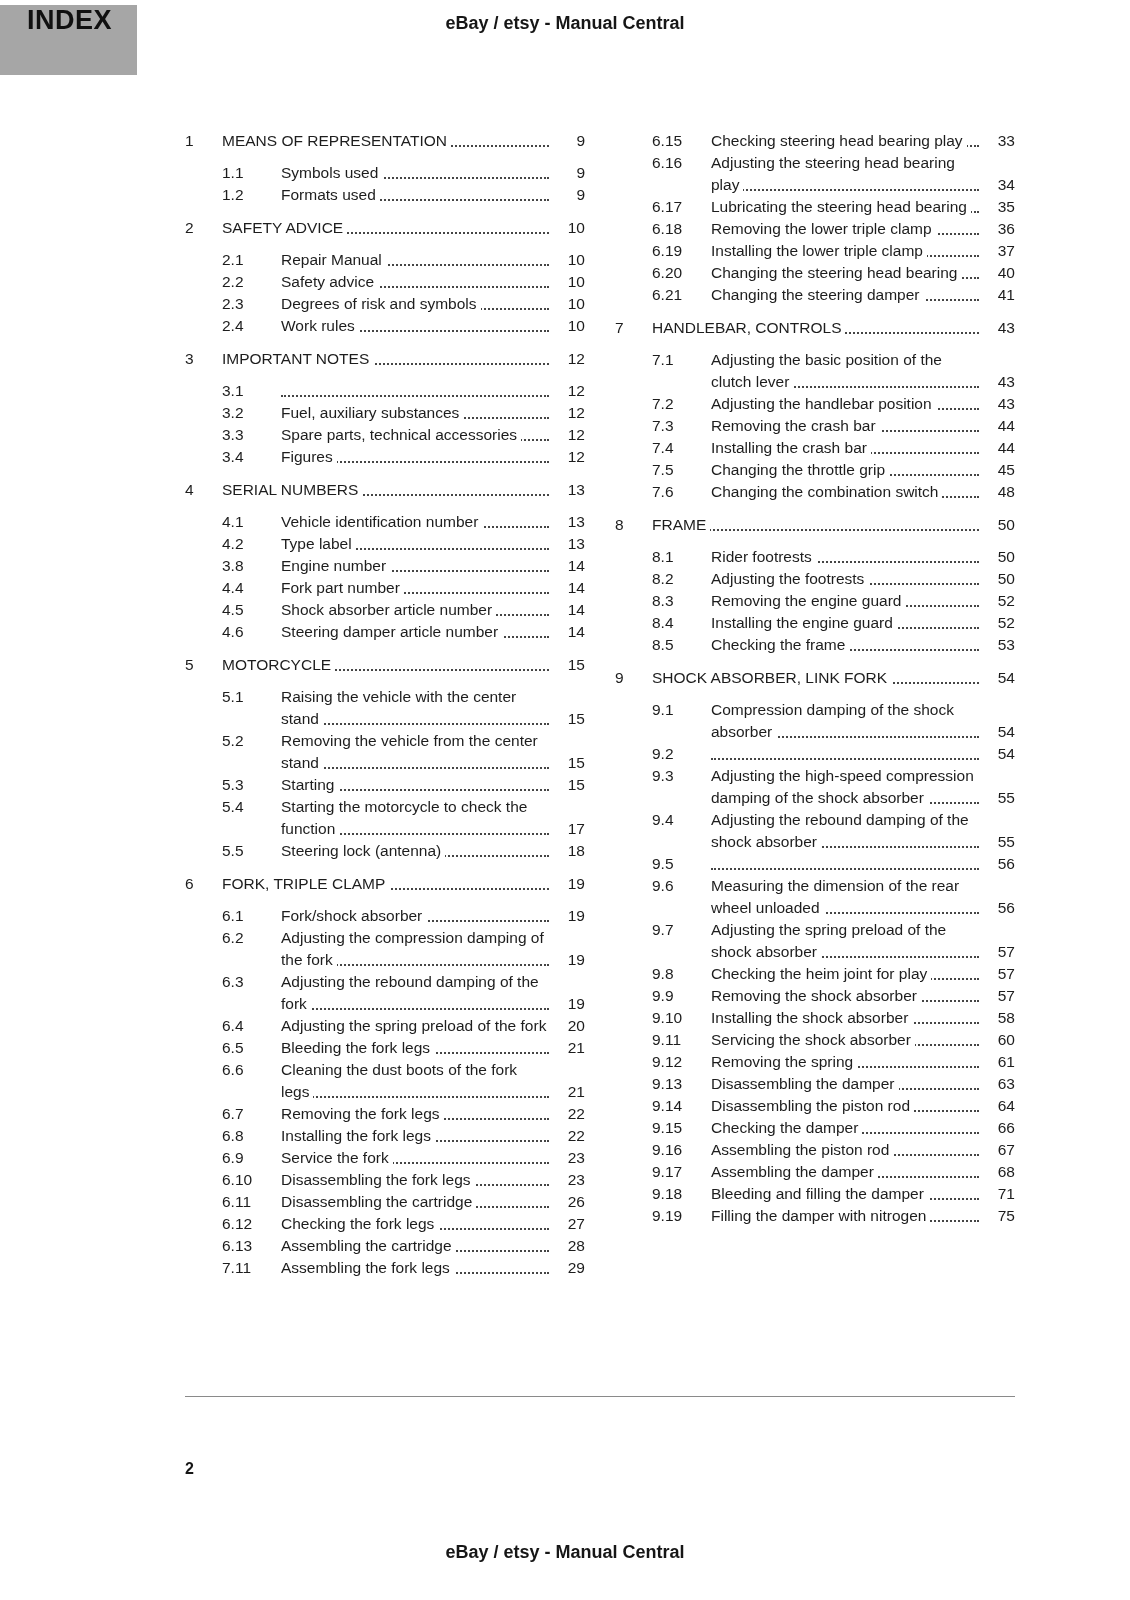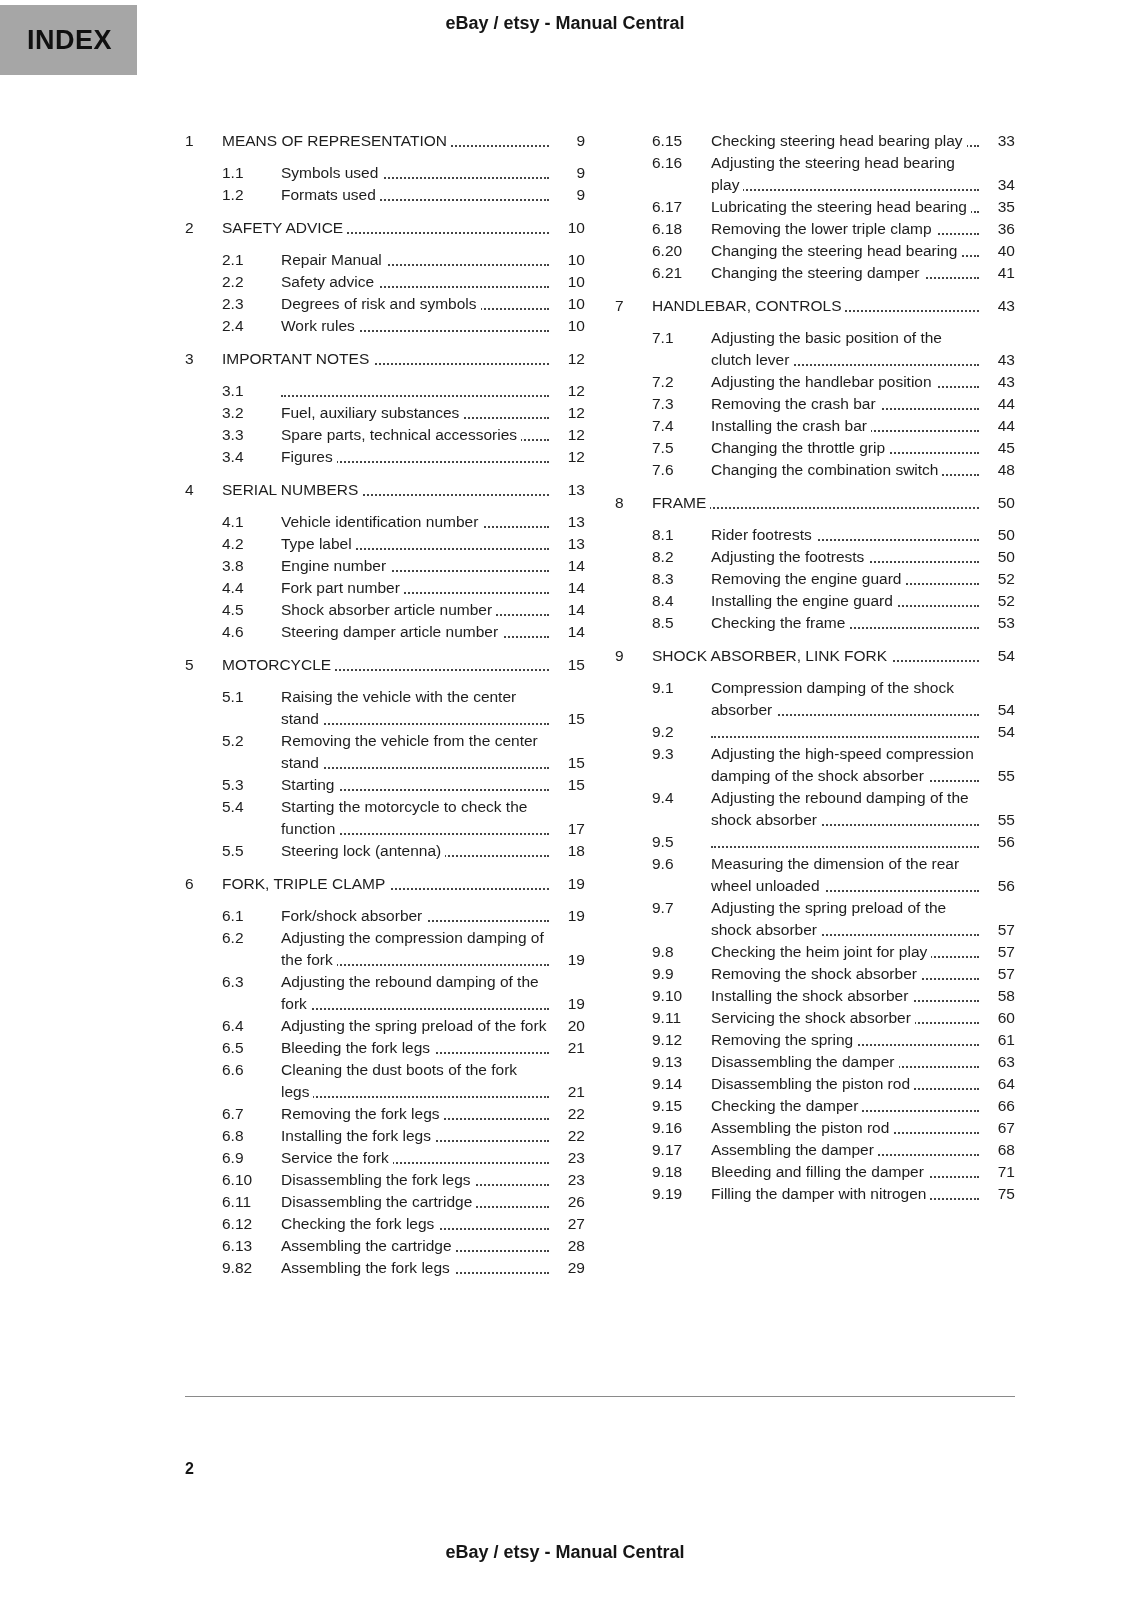--- a/index.html
+++ b/index.html
@@ -10,21 +10,21 @@
     background: #ffffff;
     font-family: "Liberation Sans", sans-serif;
     color: #1d1d1d;
     overflow: hidden;
   }
   .index-banner {
     position: absolute;
     left: 0; top: 5px;
     width: 137px; height: 70px;
     background: #a6a6a6;
-    display: flex; align-items: center;
+    display: flex; align-items: flex-start;
   }
   .index-banner .index-label {
     padding-left: 27px;
     font-size: 27px;
     font-weight: bold;
     letter-spacing: 0.5px;
     color: #101010;
   }
   .doc-header {
     position: absolute;
@@ -149,27 +149,28 @@
         <div class="entry l2"><span class="num">6.4</span><span class="leader"></span><span class="title">Adjusting the spring preload of the fork</span><span class="page">20</span></div>
         <div class="entry l2"><span class="num">6.5</span><span class="leader"></span><span class="title">Bleeding the fork legs</span><span class="page">21</span></div>
         <div class="entry l2"><span class="num">6.6</span><span class="leader"></span><span class="title">Cleaning the dust boots of the fork legs</span><span class="page">21</span></div>
         <div class="entry l2"><span class="num">6.7</span><span class="leader"></span><span class="title">Removing the fork legs</span><span class="page">22</span></div>
         <div class="entry l2"><span class="num">6.8</span><span class="leader"></span><span class="title">Installing the fork legs</span><span class="page">22</span></div>
         <div class="entry l2"><span class="num">6.9</span><span class="leader"></span><span class="title">Service the fork</span><span class="page">23</span></div>
         <div class="entry l2"><span class="num">6.10</span><span class="leader"></span><span class="title">Disassembling the fork legs</span><span class="page">23</span></div>
         <div class="entry l2"><span class="num">6.11</span><span class="leader"></span><span class="title">Disassembling the cartridge</span><span class="page">26</span></div>
         <div class="entry l2"><span class="num">6.12</span><span class="leader"></span><span class="title">Checking the fork legs</span><span class="page">27</span></div>
         <div class="entry l2"><span class="num">6.13</span><span class="leader"></span><span class="title">Assembling the cartridge</span><span class="page">28</span></div>
-        <div class="entry l2"><span class="num">9.82</span><span class="leader"></span><span class="title">Assembling the fork legs</span><span class="page">29</span></div>
+        <div class="entry l2"><span class="num">7.11</span><span class="leader"></span><span class="title">Assembling the fork legs</span><span class="page">29</span></div>
       </div>
     <div class="col">
         <div class="entry l2"><span class="num">6.15</span><span class="leader"></span><span class="title">Checking steering head bearing play</span><span class="page">33</span></div>
         <div class="entry l2"><span class="num">6.16</span><span class="leader"></span><span class="title">Adjusting the steering head bearing play</span><span class="page">34</span></div>
         <div class="entry l2"><span class="num">6.17</span><span class="leader"></span><span class="title">Lubricating the steering head bearing</span><span class="page">35</span></div>
         <div class="entry l2"><span class="num">6.18</span><span class="leader"></span><span class="title">Removing the lower triple clamp</span><span class="page">36</span></div>
+        <div class="entry l2"><span class="num">6.19</span><span class="leader"></span><span class="title">Installing the lower triple clamp</span><span class="page">37</span></div>
         <div class="entry l2"><span class="num">6.20</span><span class="leader"></span><span class="title">Changing the steering head bearing</span><span class="page">40</span></div>
         <div class="entry l2"><span class="num">6.21</span><span class="leader"></span><span class="title">Changing the steering damper</span><span class="page">41</span></div>
         <div class="entry l1"><span class="num">7</span><span class="leader"></span><span class="title">HANDLEBAR, CONTROLS</span><span class="page">43</span></div>
         <div class="entry l2"><span class="num">7.1</span><span class="leader"></span><span class="title">Adjusting the basic position of the clutch lever</span><span class="page">43</span></div>
         <div class="entry l2"><span class="num">7.2</span><span class="leader"></span><span class="title">Adjusting the handlebar position</span><span class="page">43</span></div>
         <div class="entry l2"><span class="num">7.3</span><span class="leader"></span><span class="title">Removing the crash bar</span><span class="page">44</span></div>
         <div class="entry l2"><span class="num">7.4</span><span class="leader"></span><span class="title">Installing the crash bar</span><span class="page">44</span></div>
         <div class="entry l2"><span class="num">7.5</span><span class="leader"></span><span class="title">Changing the throttle grip</span><span class="page">45</span></div>
         <div class="entry l2"><span class="num">7.6</span><span class="leader"></span><span class="title">Changing the combination switch</span><span class="page">48</span></div>
         <div class="entry l1"><span class="num">8</span><span class="leader"></span><span class="title">FRAME</span><span class="page">50</span></div>

